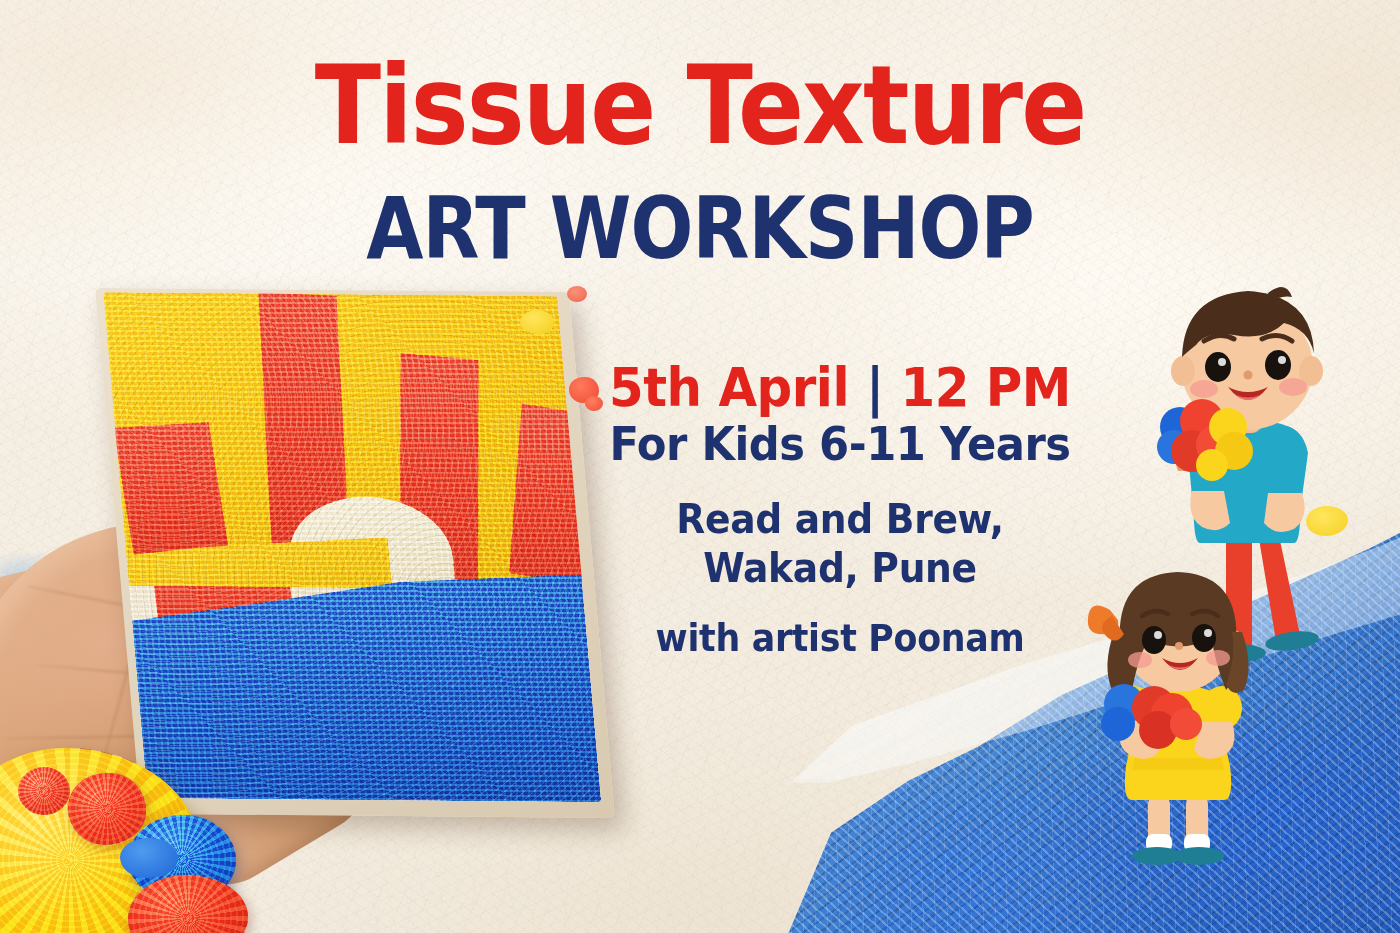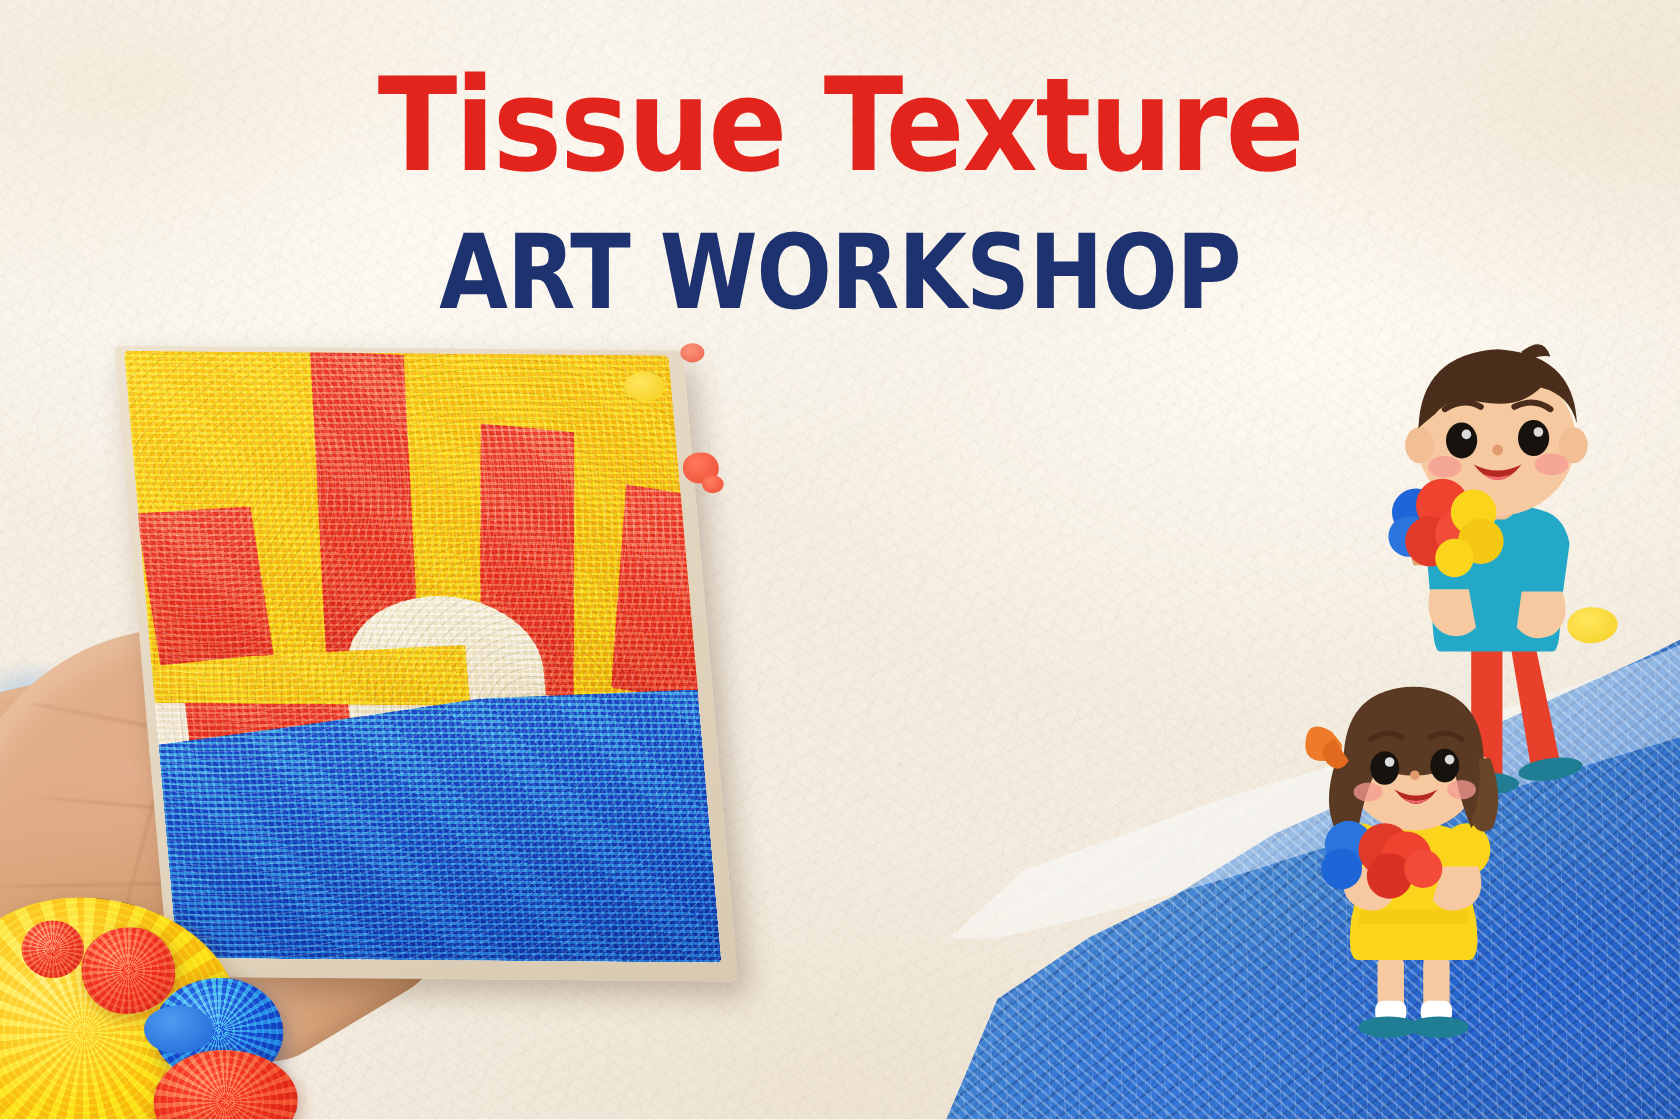--- a/index.html
+++ b/index.html
@@ -467,17 +467,30 @@
       <circle cx="92" cy="136" r="22" fill="#E23A28"></circle>
       <circle cx="110" cy="142" r="21" fill="#EF4330"></circle>
       <circle cx="96" cy="158" r="19" fill="#D93224"></circle>
       <circle cx="124" cy="152" r="16" fill="#F24C38"></circle>
     </svg>
   </div>
 
   <div class="title">Tissue Texture</div>
   <div class="subtitle">ART WORKSHOP</div>
 
+  <div class="info">
+    <div class="line-date">
+      <span>5th April</span>
+      <span class="sep">|</span>
+      <span>12 PM</span>
+    </div>
+    <div class="line-age">For Kids 6-11 Years</div>
+    <div class="line-venue">
+      <div>Read and Brew,</div>
+      <div>Wakad, Pune</div>
+    </div>
+    <div class="line-artist">with artist Poonam</div>
+  </div>
 
   <div class="fleck fl-r1"></div>
   <div class="fleck fl-r2"></div>
 
 </div>
 
 </body></html>

